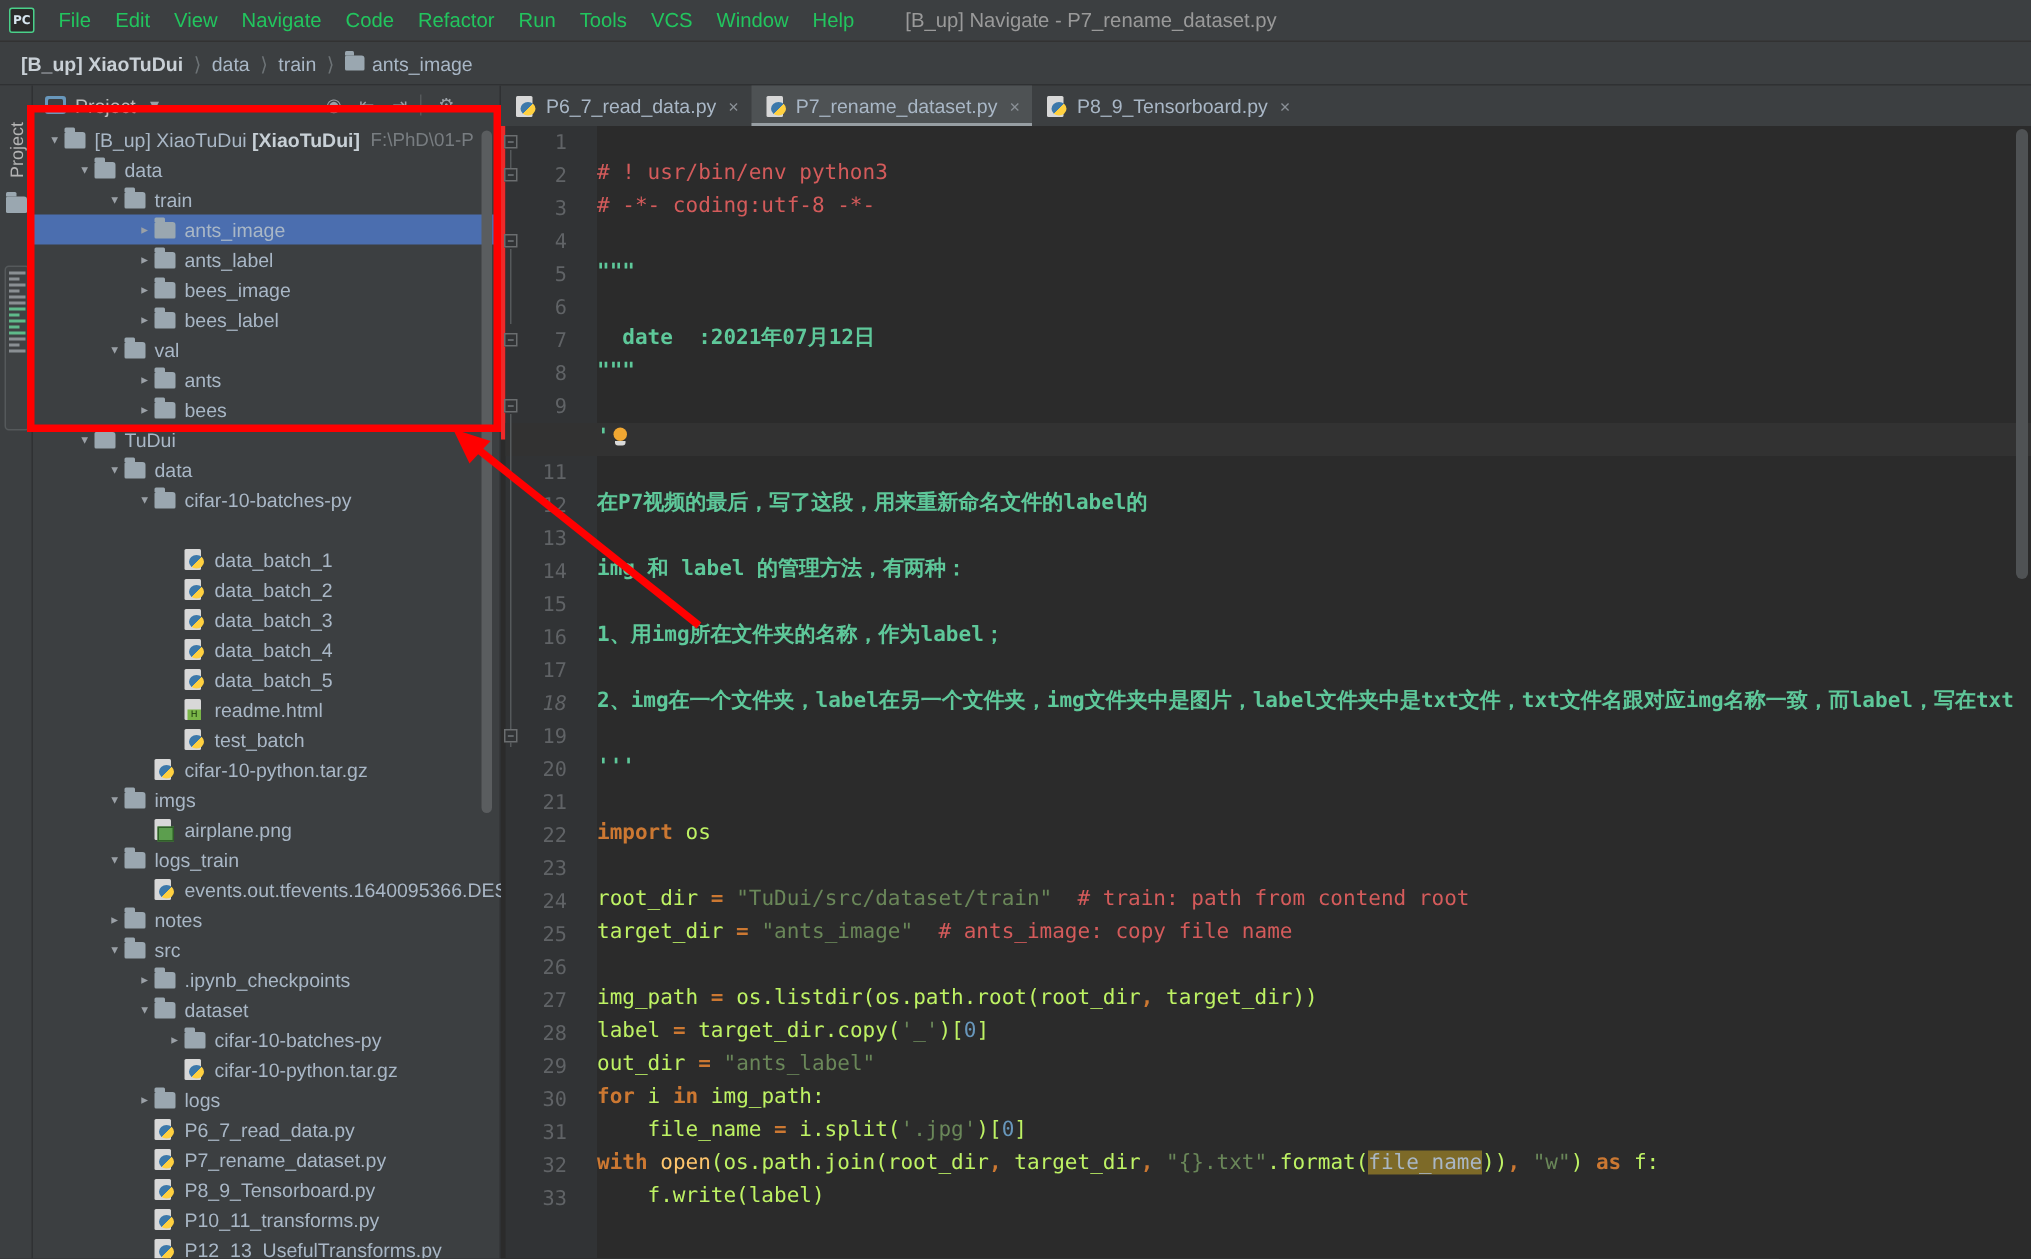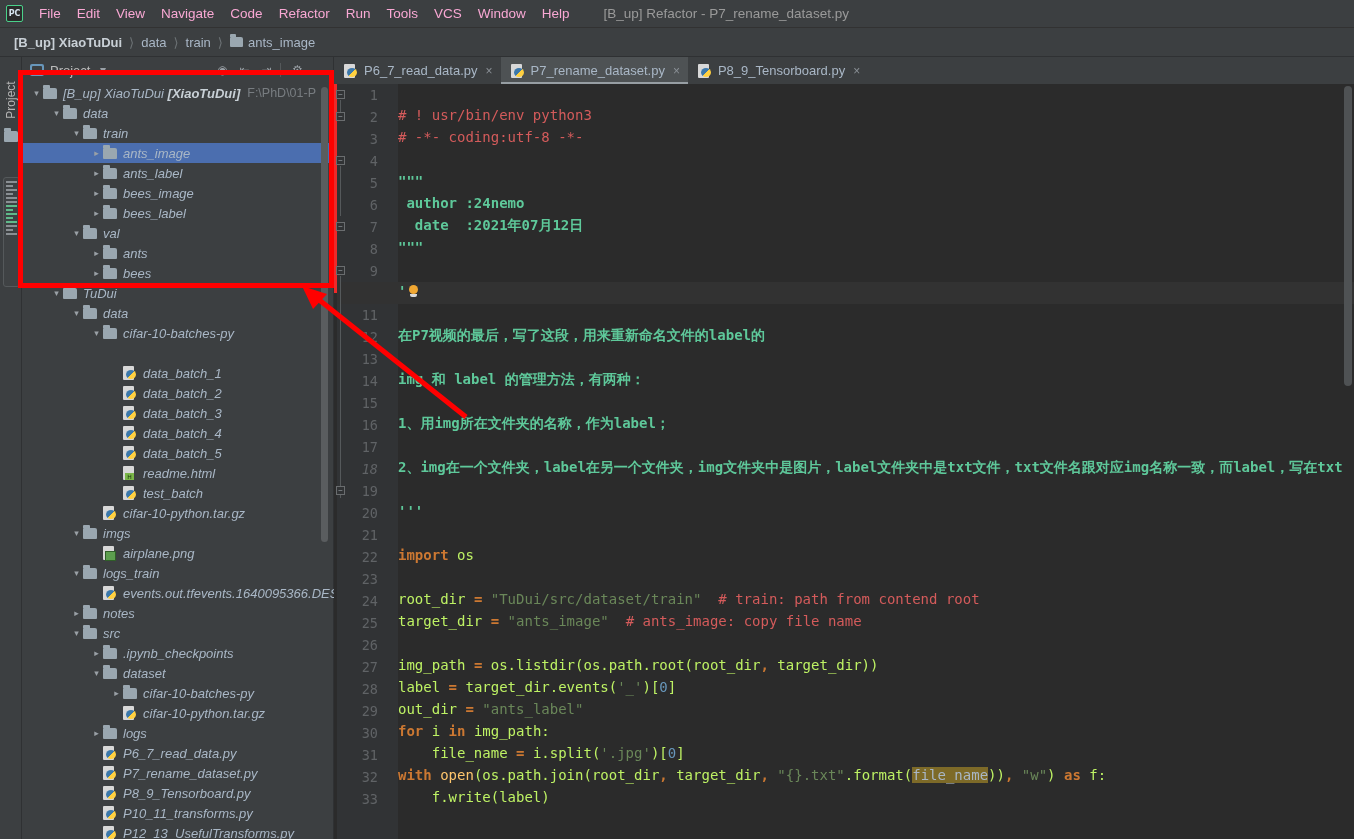--- a/index.html
+++ b/index.html
@@ -18,21 +18,21 @@
     border-bottom: 1px solid #323232;
   }
   .pc-logo {
     width: 17px; height: 17px; margin-left: 6px; margin-right: 8px;
     background: #2b2b2b; border: 1px solid #4ad18a; border-radius: 2px;
     color: #d7e5ef; font-size: 8px; font-weight: bold;
     display: flex; align-items: center; justify-content: center;
     font-family: "DejaVu Sans", sans-serif;
   }
   .menu-item {
-    font-size: 13.5px; color: #f9a8d4; padding: 2px 8px; white-space: nowrap;
+    font-size: 13.5px; color: #22c55e; padding: 2px 8px; white-space: nowrap;
     cursor: default;
   }
   .win-title {
     margin-left: 26px; font-size: 13.5px; color: #9a9a9a; white-space: nowrap;
   }
 
   
   .breadcrumb {
     position: absolute; left: 0; top: 28px; width: 1354px; height: 29px;
     background: #3c3f41; display: flex; align-items: center; padding-left: 14px;
@@ -148,21 +148,21 @@
   }
   .ifile.html::after {
     content:"H"; position:absolute; left:2px; top:7px; width:9px; height:7px;
     background:#7ab648; color:#16320a; font-size:6px; line-height:7px;
     text-align:center; font-family:"DejaVu Sans",sans-serif;
   }
   .ifile.png::after {
     content:""; position:absolute; left:2px; top:5px; width:9px; height:8px;
     background:#5c9e4e; border:1px solid #2f5e28;
   }
-  .tlabel { color: #a9b7c6; font-style: italic; }
+  .tlabel { color: #a9b7c6; }
   .tlabel .bold { font-weight: bold; color: #c8d0d6; }
   .tpath { color: #787d81; margin-left: 7px; font-size: 12.5px; }
   .panel-scroll {
     position: absolute; right: 5px; top: 30px; width: 7px; height: 455px;
     background: #5a5d5f; border-radius: 4px;
   }
 
   
   .editor { position: absolute; left: 334px; top: 57px; width: 1020px; height: 782px; background: #2b2b2b; }
   .tabs { height: 27px; background: #3c3f41; display: flex; align-items: stretch; }
@@ -247,21 +247,21 @@
     <div class="menu-item">Edit</div>
     <div class="menu-item">View</div>
     <div class="menu-item">Navigate</div>
     <div class="menu-item">Code</div>
     <div class="menu-item">Refactor</div>
     <div class="menu-item">Run</div>
     <div class="menu-item">Tools</div>
     <div class="menu-item">VCS</div>
     <div class="menu-item">Window</div>
     <div class="menu-item">Help</div>
-    <div class="win-title">[B_up] Refactor - P7_rename_dataset.py</div>
+    <div class="win-title">[B_up] Navigate - P7_rename_dataset.py</div>
   </div>
 
   <div class="breadcrumb">
     <span class="crumb root">[B_up] XiaoTuDui</span>
     <span class="crumb-sep">⟩</span>
     <span class="crumb">data</span>
     <span class="crumb-sep">⟩</span>
     <span class="crumb">train</span>
     <span class="crumb-sep">⟩</span>
     <span class="crumb-folder"></span>
@@ -599,21 +599,20 @@
       <div class="foldmark" style="top:138px">−</div>
       <div class="foldmark" style="top:182px">−</div>
       <div class="foldvert" style="top:192px; height:222px"></div>
       <div class="foldmark" style="top:402px">−</div>
 
       <div class="codelines" id="codelines">
           <div class="cl" style="top: 0px;"><span class="cm"># ! usr/bin/env python3</span></div>
           <div class="cl" style="top: 22px;"><span class="cm"># -*- coding:utf-8 -*-</span></div>
           <div class="cl" style="top: 44px;"></div>
           <div class="cl" style="top: 66px;"><span class="cg">"""</span></div>
-          <div class="cl" style="top: 88px;"><span class="cg"> author :24nemo</span></div>
           <div class="cl" style="top: 110px;"><span class="cg">  date  :2021年07月12日</span></div>
           <div class="cl" style="top: 132px;"><span class="cg">"""</span></div>
           <div class="cl" style="top: 154px;"></div>
           <div class="cl" style="top: 176px;"><span class="cg">'</span></div>
           <div class="bulb" style="top: 181px; left: 10px;"></div>
           <div class="cl" style="top: 198px;"></div>
           <div class="cl" style="top: 220px;"><span class="cg">在P7视频的最后，写了这段，用来重新命名文件的label的</span></div>
           <div class="cl" style="top: 242px;"><span class="cg"></span></div>
           <div class="cl" style="top: 264px;"><span class="cg">img 和 label 的管理方法，有两种：</span></div>
           <div class="cl" style="top: 286px;"><span class="cg"></span></div>
@@ -622,21 +621,21 @@
           <div class="cl" style="top: 352px;"><span class="cg">2、img在一个文件夹，label在另一个文件夹，img文件夹中是图片，label文件夹中是txt文件，txt文件名跟对应img名称一致，而label，写在txt文件里面</span></div>
           <div class="cl" style="top: 374px;"><span class="cg"></span></div>
           <div class="cl" style="top: 396px;"><span class="cg">'''</span></div>
           <div class="cl" style="top: 418px;"></div>
           <div class="cl" style="top: 440px;"><span class="k uw">import</span> <span class="id">os</span></div>
           <div class="cl" style="top: 462px;"></div>
           <div class="cl" style="top: 484px;"><span class="id">root_dir</span> <span class="k">=</span> <span class="st">"TuDui/src/dataset/train"</span>  <span class="cm"># train: path from contend root</span></div>
           <div class="cl" style="top: 506px;"><span class="id">target_dir</span> <span class="k">=</span> <span class="st">"ants_image"</span>  <span class="cm"># ants_image: copy file name</span></div>
           <div class="cl" style="top: 528px;"></div>
           <div class="cl" style="top: 550px;"><span class="id">img_path</span> <span class="k">=</span> <span class="id">os.listdir(os.path.root(root_dir</span><span class="k">,</span><span class="id"> target_dir))</span></div>
-          <div class="cl" style="top: 572px;"><span class="id">label</span> <span class="k">=</span> <span class="id">target_dir.events(</span><span class="st">'_'</span><span class="id">)[</span><span class="nm">0</span><span class="id">]</span></div>
+          <div class="cl" style="top: 572px;"><span class="id">label</span> <span class="k">=</span> <span class="id">target_dir.copy(</span><span class="st">'_'</span><span class="id">)[</span><span class="nm">0</span><span class="id">]</span></div>
           <div class="cl" style="top: 594px;"><span class="id">out_dir</span> <span class="k">=</span> <span class="st">"ants_label"</span></div>
           <div class="cl" style="top: 616px;"><span class="k">for</span> <span class="id">i</span> <span class="k">in</span> <span class="id">img_path:</span></div>
           <div class="cl" style="top: 638px;">    <span class="id">file_name</span> <span class="k">=</span> <span class="id">i.split(</span><span class="st">'.jpg'</span><span class="id">)[</span><span class="nm">0</span><span class="id">]</span></div>
           <div class="cl" style="top: 660px;"><span class="k">with</span> <span class="fn">open</span><span class="id">(os.path.join(root_dir</span><span class="k">,</span><span class="id"> target_dir</span><span class="k">,</span> <span class="st">"{}.txt"</span><span class="id">.format(</span><span class="hl">file_name</span><span class="id">))</span><span class="k">,</span> <span class="st">"w"</span><span class="id">)</span> <span class="k">as</span> <span class="id">f:</span></div>
           <div class="cl" style="top: 682px;">    <span class="id">f.write(label)</span></div>
           <div class="cl" style="top: 704px;"></div>
         </div>
       <div class="ed-scrollbar"></div>
     </div>
   </div>

